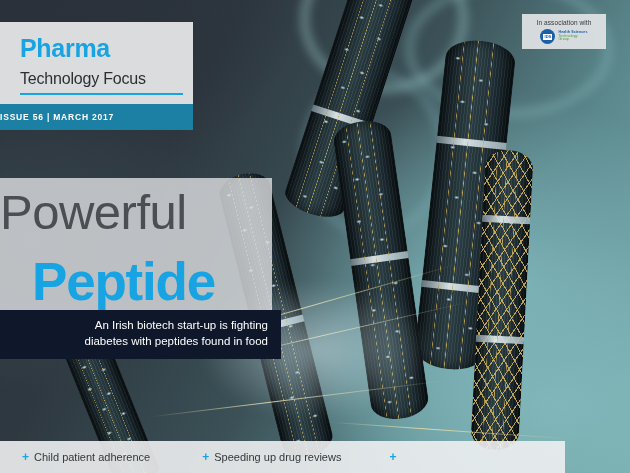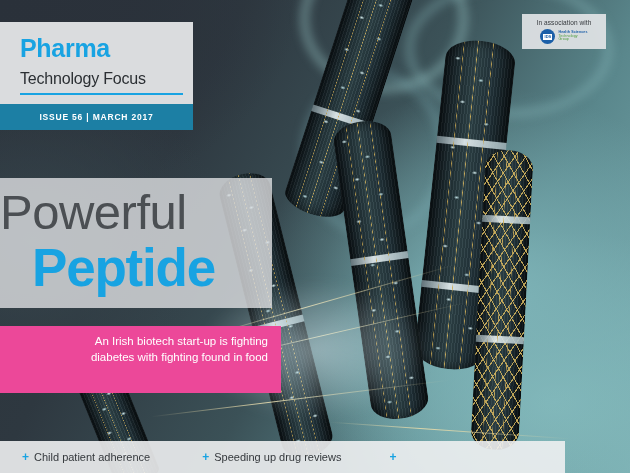--- a/index.html
+++ b/index.html
@@ -162,21 +162,20 @@
     margin: 5px 10px 0 20px;
   }
 
   .issue-bar {
     position: absolute;
     left: 0; top: 104px;
     width: 193px; height: 26px;
     background: #1C7FA4;
     display: flex;
     align-items: center;
-    justify-content: center;
   }
   .issue-text {
     color: #ffffff;
     font-size: 8.5px;
     font-weight: bold;
     letter-spacing: 0.8px;
   }
 
   
   .assoc-badge {
@@ -244,29 +243,29 @@
     letter-spacing: -0.5px;
     line-height: 1.0;
   }
   .title-line-2 {
     color: #18A3E2;
     font-size: 53px;
     font-weight: bold;
     letter-spacing: -1.2px;
     line-height: 1.0;
     padding-left: 32px;
-    margin-top: 4px;
+    margin-top: 18px;
   }
 
   .subtitle-band {
     position: absolute;
-    left: 0; top: 326px;
+    left: 0; top: 310px;
     width: 281px;
-    background: #ec4899;
-    padding: 7px 13px 27px 0;
+    background: #0f172a;
+    padding: 7px 13px 9px 0;
     box-sizing: border-box;
   }
   .subtitle-text {
     color: #ffffff;
     font-size: 11.5px;
     line-height: 1.42;
     text-align: right;
   }
 
   
@@ -369,21 +368,21 @@
     </div>
   </div>
 
   <div class="title-panel">
     <div class="title-line-1">Powerful</div>
     <div class="title-line-2">Peptide</div>
   </div>
 
   <div class="subtitle-band">
     <div class="subtitle-text">An Irish biotech start-up is fighting</div>
-    <div class="subtitle-text">diabetes with fighting found in food</div>
+    <div class="subtitle-text">diabetes with peptides found in food</div>
   </div>
 
   <div class="footer-bar"></div>
   <div class="footer-items">
     <div class="footer-item" id="footer-item-0">
       <span class="plus">+</span>
       <span>Child patient adherence</span>
     </div>
     <div class="footer-item" id="footer-item-1">
       <span class="plus">+</span>

